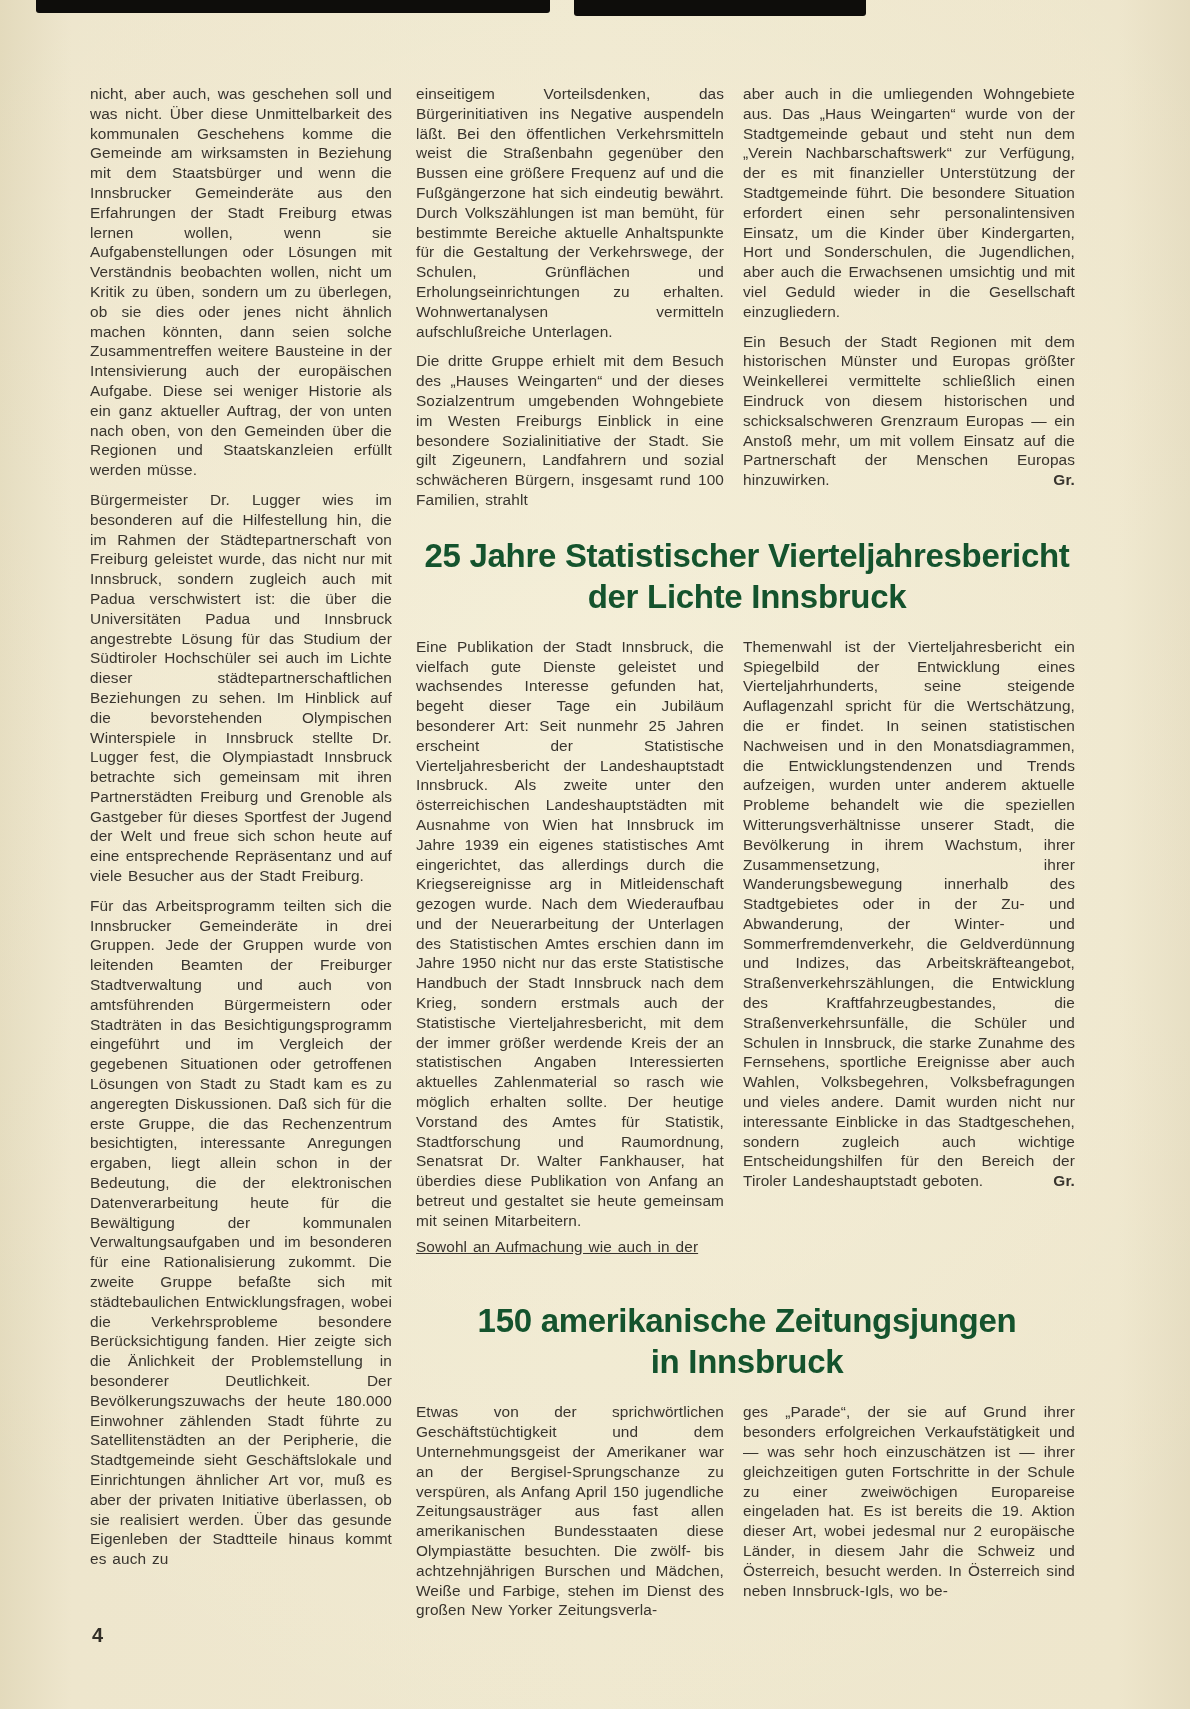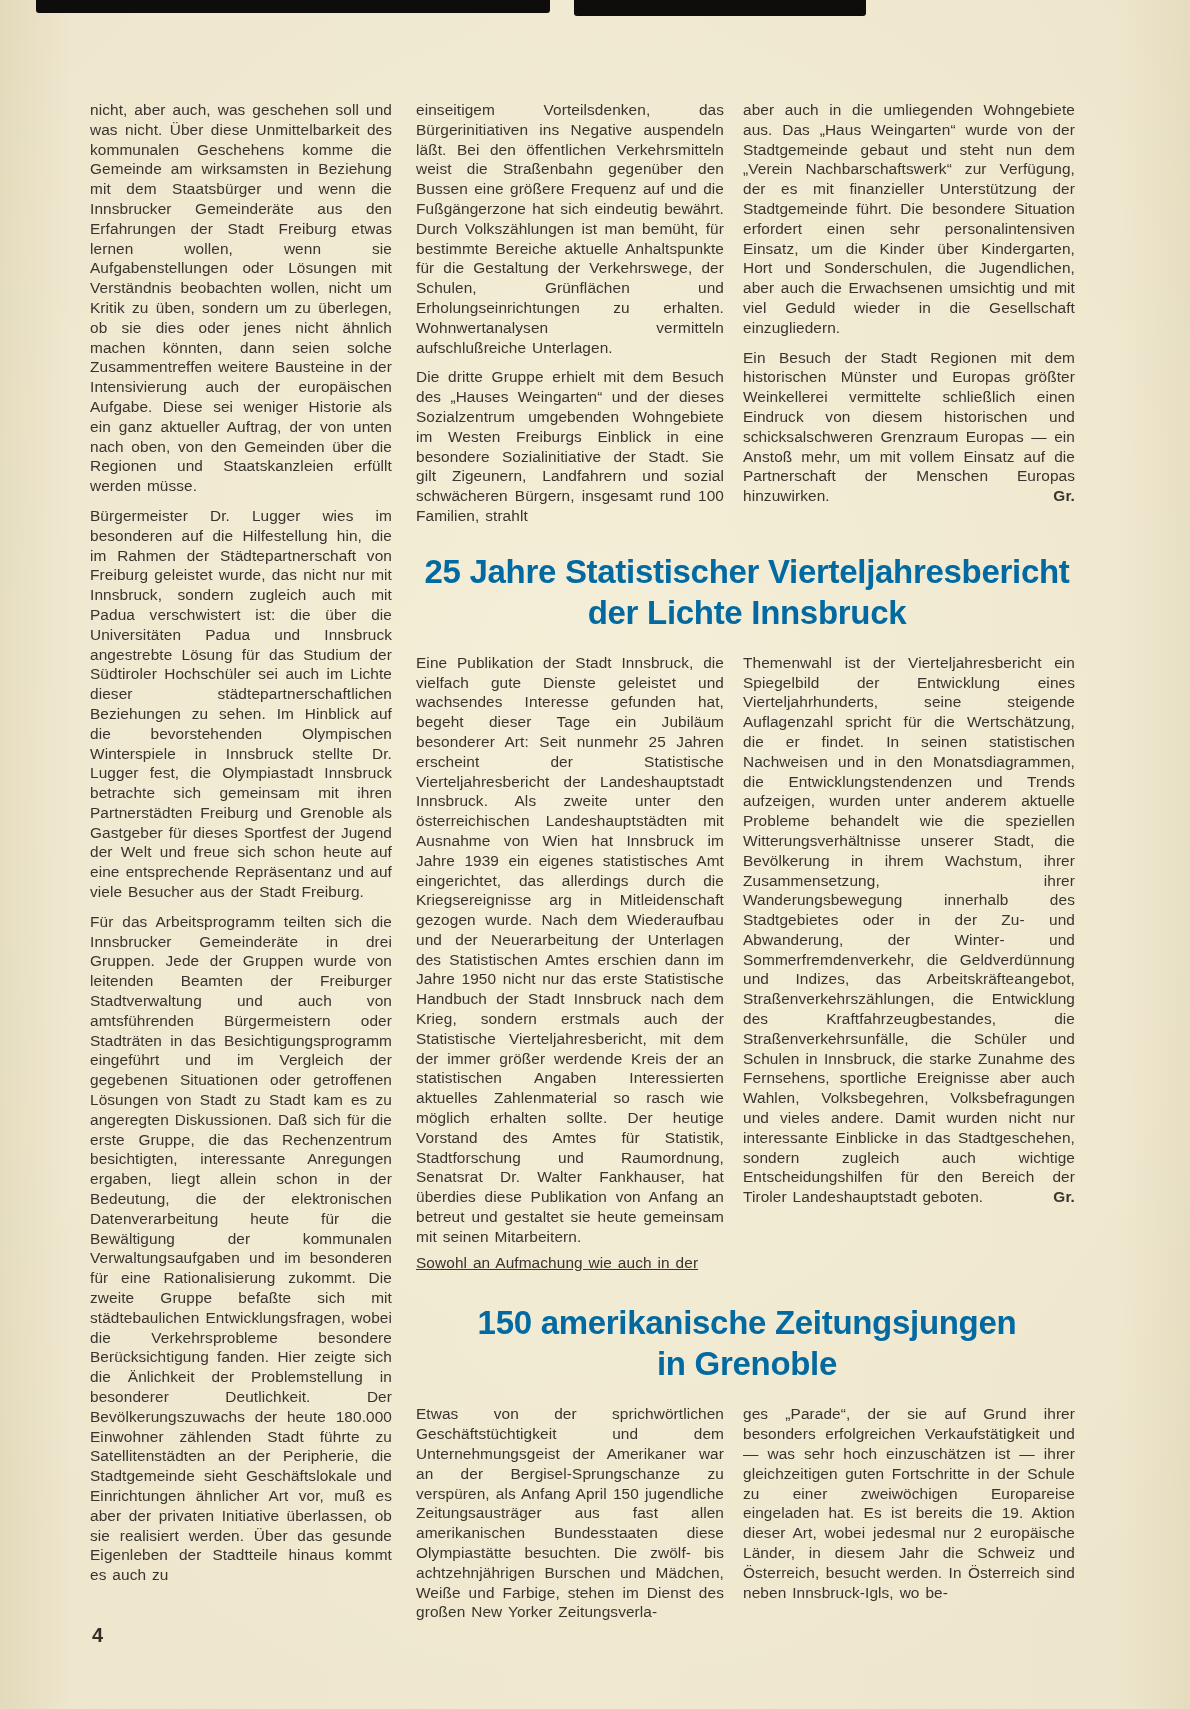--- a/index.html
+++ b/index.html
@@ -13,21 +13,21 @@
     background-color: #eee6cd;
     font-family: "Liberation Sans", "DejaVu Sans", sans-serif;
     color: #38342e;
   }
   .torn-bar {
     position: absolute; top: 0; background: #0e0d0b; border-radius: 0 0 3px 3px;
   }
   .bar-1 { left: 36px;  width: 514px; height: 13px; }
   .bar-2 { left: 574px; width: 292px; height: 16px; }
   .content {
-    position: absolute; top: 100px; left: 90px;
+    position: absolute; top: 84px; left: 90px;
     display: flex; gap: 24px;
   }
   .body-text {
     font-size: 15.4px;
     line-height: 19.8px;
     text-align: justify;
     letter-spacing: 0.1px;
     word-spacing: 1.5px;
     margin: 0 0 10px 0;
   }
@@ -36,26 +36,26 @@
   .col-1 { width: 302px; }
   .right-region { width: 662px; }
   .two-col { display: flex; gap: 19px; }
   .two-col .cl { width: 308px; }
   .two-col .cr { width: 332px; }
   .headline {
     text-align: center;
     font-weight: 700;
     font-size: 33px;
     line-height: 41px;
-    color: #0369a1;
+    color: #14532d;
     letter-spacing: -0.3px;
     margin: 27px 0 20px 0;
   }
   .headline-1 { margin-top: 25px; }
-  .headline-2 { margin-top: 30px; }
+  .headline-2 { margin-top: 44px; }
   .sig { float: right; font-weight: 700; }
   .page-number {
     position: absolute; left: 92px; top: 1624px;
     font-size: 20px; font-weight: 700; color: #332f28;
   }
 </style>
 </head>
 <body>
 
 <div class="torn-bar bar-1"></div>
@@ -98,21 +98,21 @@
       <div class="cr">
         <p class="body-text">
           <span>Themenwahl ist der Vierteljahresbericht ein Spiegelbild der Entwicklung eines Vierteljahrhunderts, seine steigende Auflagenzahl spricht für die Wertschätzung, die er findet. In seinen statistischen Nachweisen und in den Monatsdiagrammen, die Entwicklungstendenzen und Trends aufzeigen, wurden unter anderem aktuelle Probleme behandelt wie die speziellen Witterungsverhältnisse unserer Stadt, die Bevölkerung in ihrem Wachstum, ihrer Zusammensetzung, ihrer Wanderungsbewegung innerhalb des Stadtgebietes oder in der Zu- und Abwanderung, der Winter- und Sommerfremdenverkehr, die Geldverdünnung und Indizes, das Arbeitskräfteangebot, Straßenverkehrszählungen, die Entwicklung des Kraftfahrzeugbestandes, die Straßenverkehrsunfälle, die Schüler und Schulen in Innsbruck, die starke Zunahme des Fernsehens, sportliche Ereignisse aber auch Wahlen, Volksbegehren, Volksbefragungen und vieles andere. Damit wurden nicht nur interessante Einblicke in das Stadtgeschehen, sondern zugleich auch wichtige Entscheidungshilfen für den Bereich der Tiroler Landeshauptstadt geboten.</span>
           <span class="sig">Gr.</span>
         </p>
       </div>
     </div>
 
     <div class="headline headline-2">
       <div>150 amerikanische Zeitungsjungen</div>
-      <div>in Grenoble</div>
+      <div>in Innsbruck</div>
     </div>
 
     <div class="two-col">
       <div class="cl">
         <p class="body-text">Etwas von der sprichwörtlichen Geschäftstüchtigkeit und dem Unternehmungsgeist der Amerikaner war an der Bergisel-Sprungschanze zu verspüren, als Anfang April 150 jugendliche Zeitungsausträger aus fast allen amerikanischen Bundesstaaten diese Olympiastätte besuchten. Die zwölf- bis achtzehnjährigen Burschen und Mädchen, Weiße und Farbige, stehen im Dienst des großen New Yorker Zeitungsverla-</p>
       </div>
       <div class="cr">
         <p class="body-text">ges „Parade“, der sie auf Grund ihrer besonders erfolgreichen Verkaufstätigkeit und — was sehr hoch einzuschätzen ist — ihrer gleichzeitigen guten Fortschritte in der Schule zu einer zweiwöchigen Europareise eingeladen hat. Es ist bereits die 19. Aktion dieser Art, wobei jedesmal nur 2 europäische Länder, in diesem Jahr die Schweiz und Österreich, besucht werden. In Österreich sind neben Innsbruck-Igls, wo be-</p>
       </div>
     </div>

